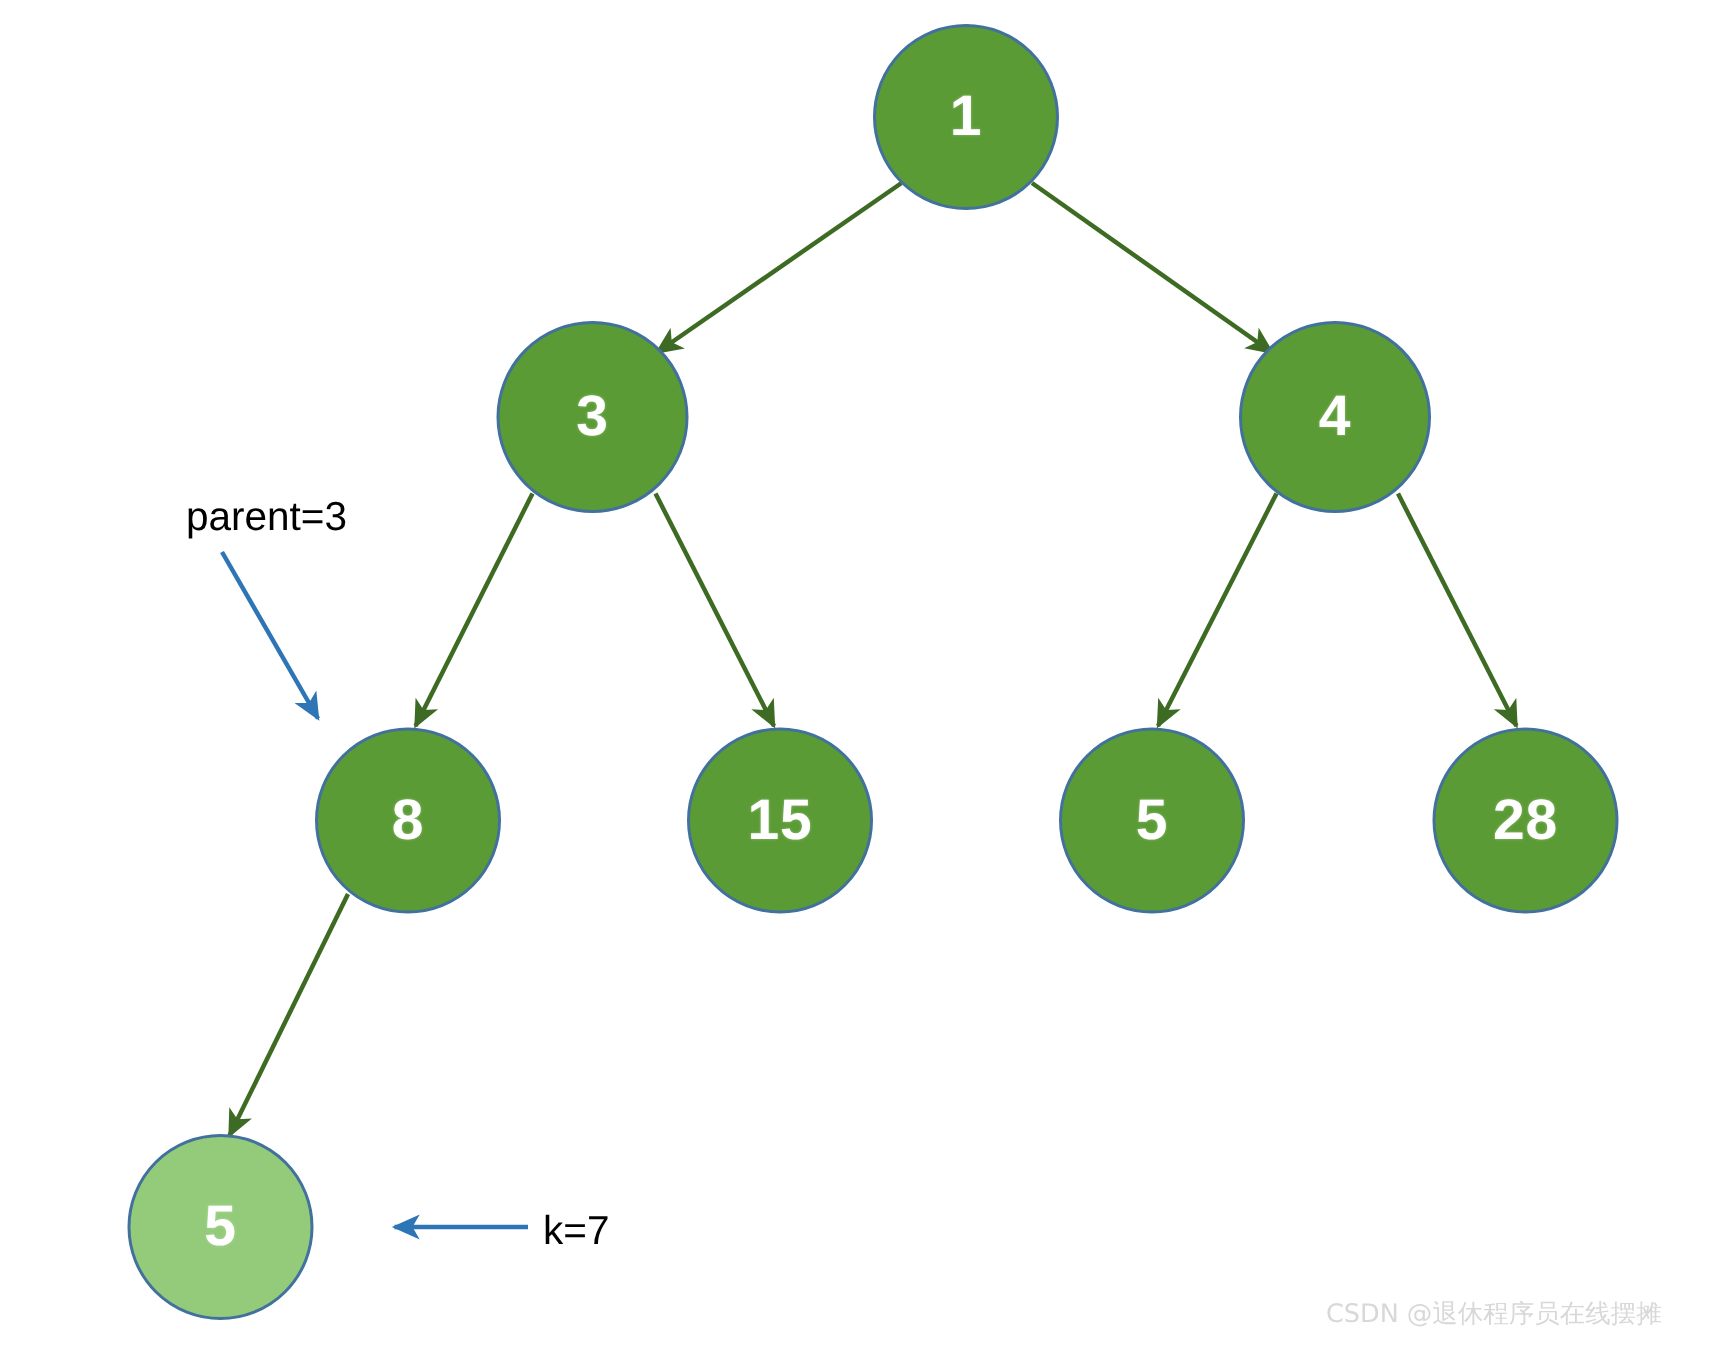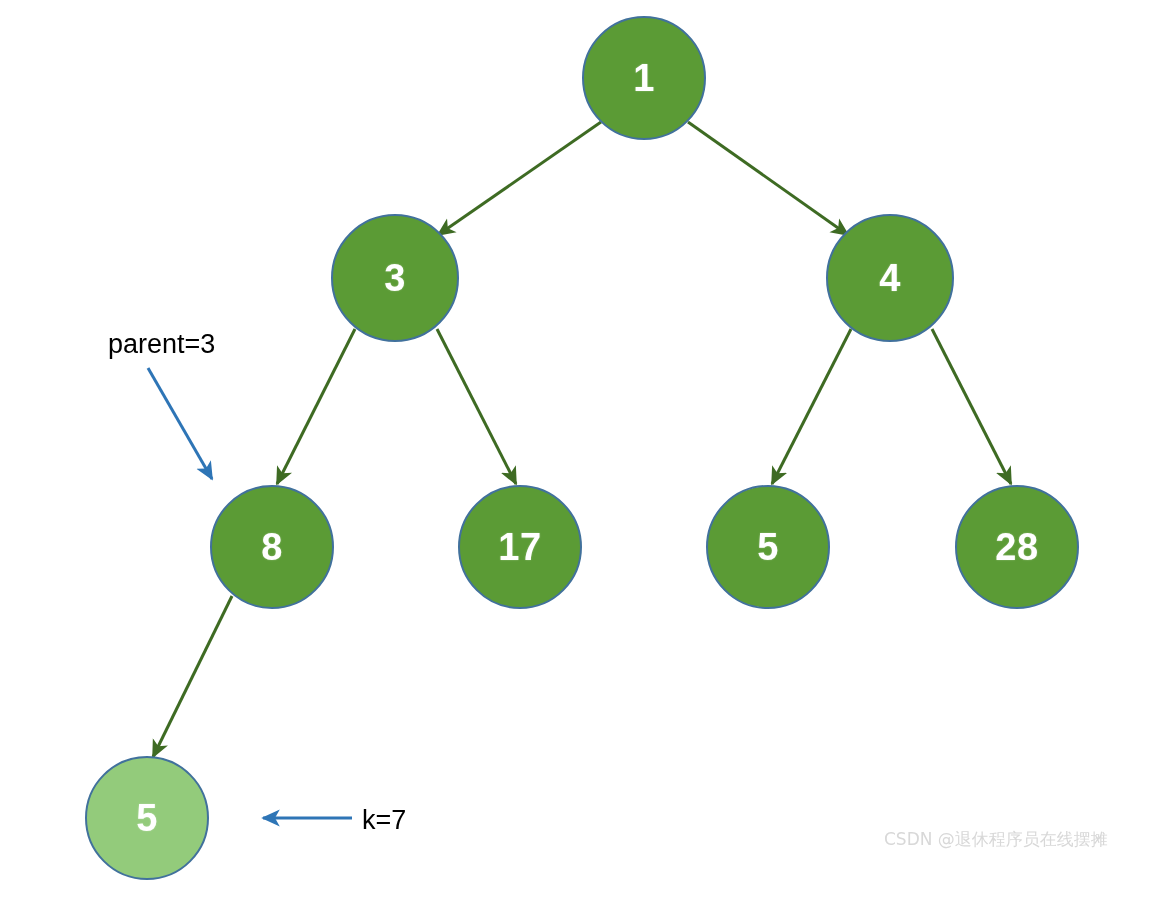--- a/index.html
+++ b/index.html
@@ -95,32 +95,32 @@
       <div class="node fill-dark" style="left: 331px; top: 214px; width: 128px; height: 128px;">
         <span>3</span>
       </div>
       <div class="node fill-dark" style="left: 826px; top: 214px; width: 128px; height: 128px;">
         <span>4</span>
       </div>
       <div class="node fill-dark" style="left: 210px; top: 485px; width: 124px; height: 124px;">
         <span>8</span>
       </div>
       <div class="node fill-dark" style="left: 458px; top: 485px; width: 124px; height: 124px;">
-        <span>17</span>
+        <span>15</span>
       </div>
       <div class="node fill-dark" style="left: 706px; top: 485px; width: 124px; height: 124px;">
         <span>5</span>
       </div>
       <div class="node fill-dark" style="left: 955px; top: 485px; width: 124px; height: 124px;">
         <span>28</span>
       </div>
       <div class="node fill-light" style="left: 85px; top: 756px; width: 124px; height: 124px;">
         <span>5</span>
       </div>
     </div>
   <div id="annotation-layer">
-      <div class="annotation" style="left: 108px; top: 329px;">parent=3</div>
+      <div class="annotation" style="left: 124px; top: 329px;">parent=3</div>
       <div class="annotation" style="left: 362px; top: 805px; text-align: right;">k=7</div>
     </div>
 
-  <div class="watermark" style="left: 884px; top: 828px;">CSDN @退休程序员在线摆摊</div>
+  <div class="watermark" style="left: 884px; top: 864px;">CSDN @退休程序员在线摆摊</div>
 
 </div>
 
 </body></html>

